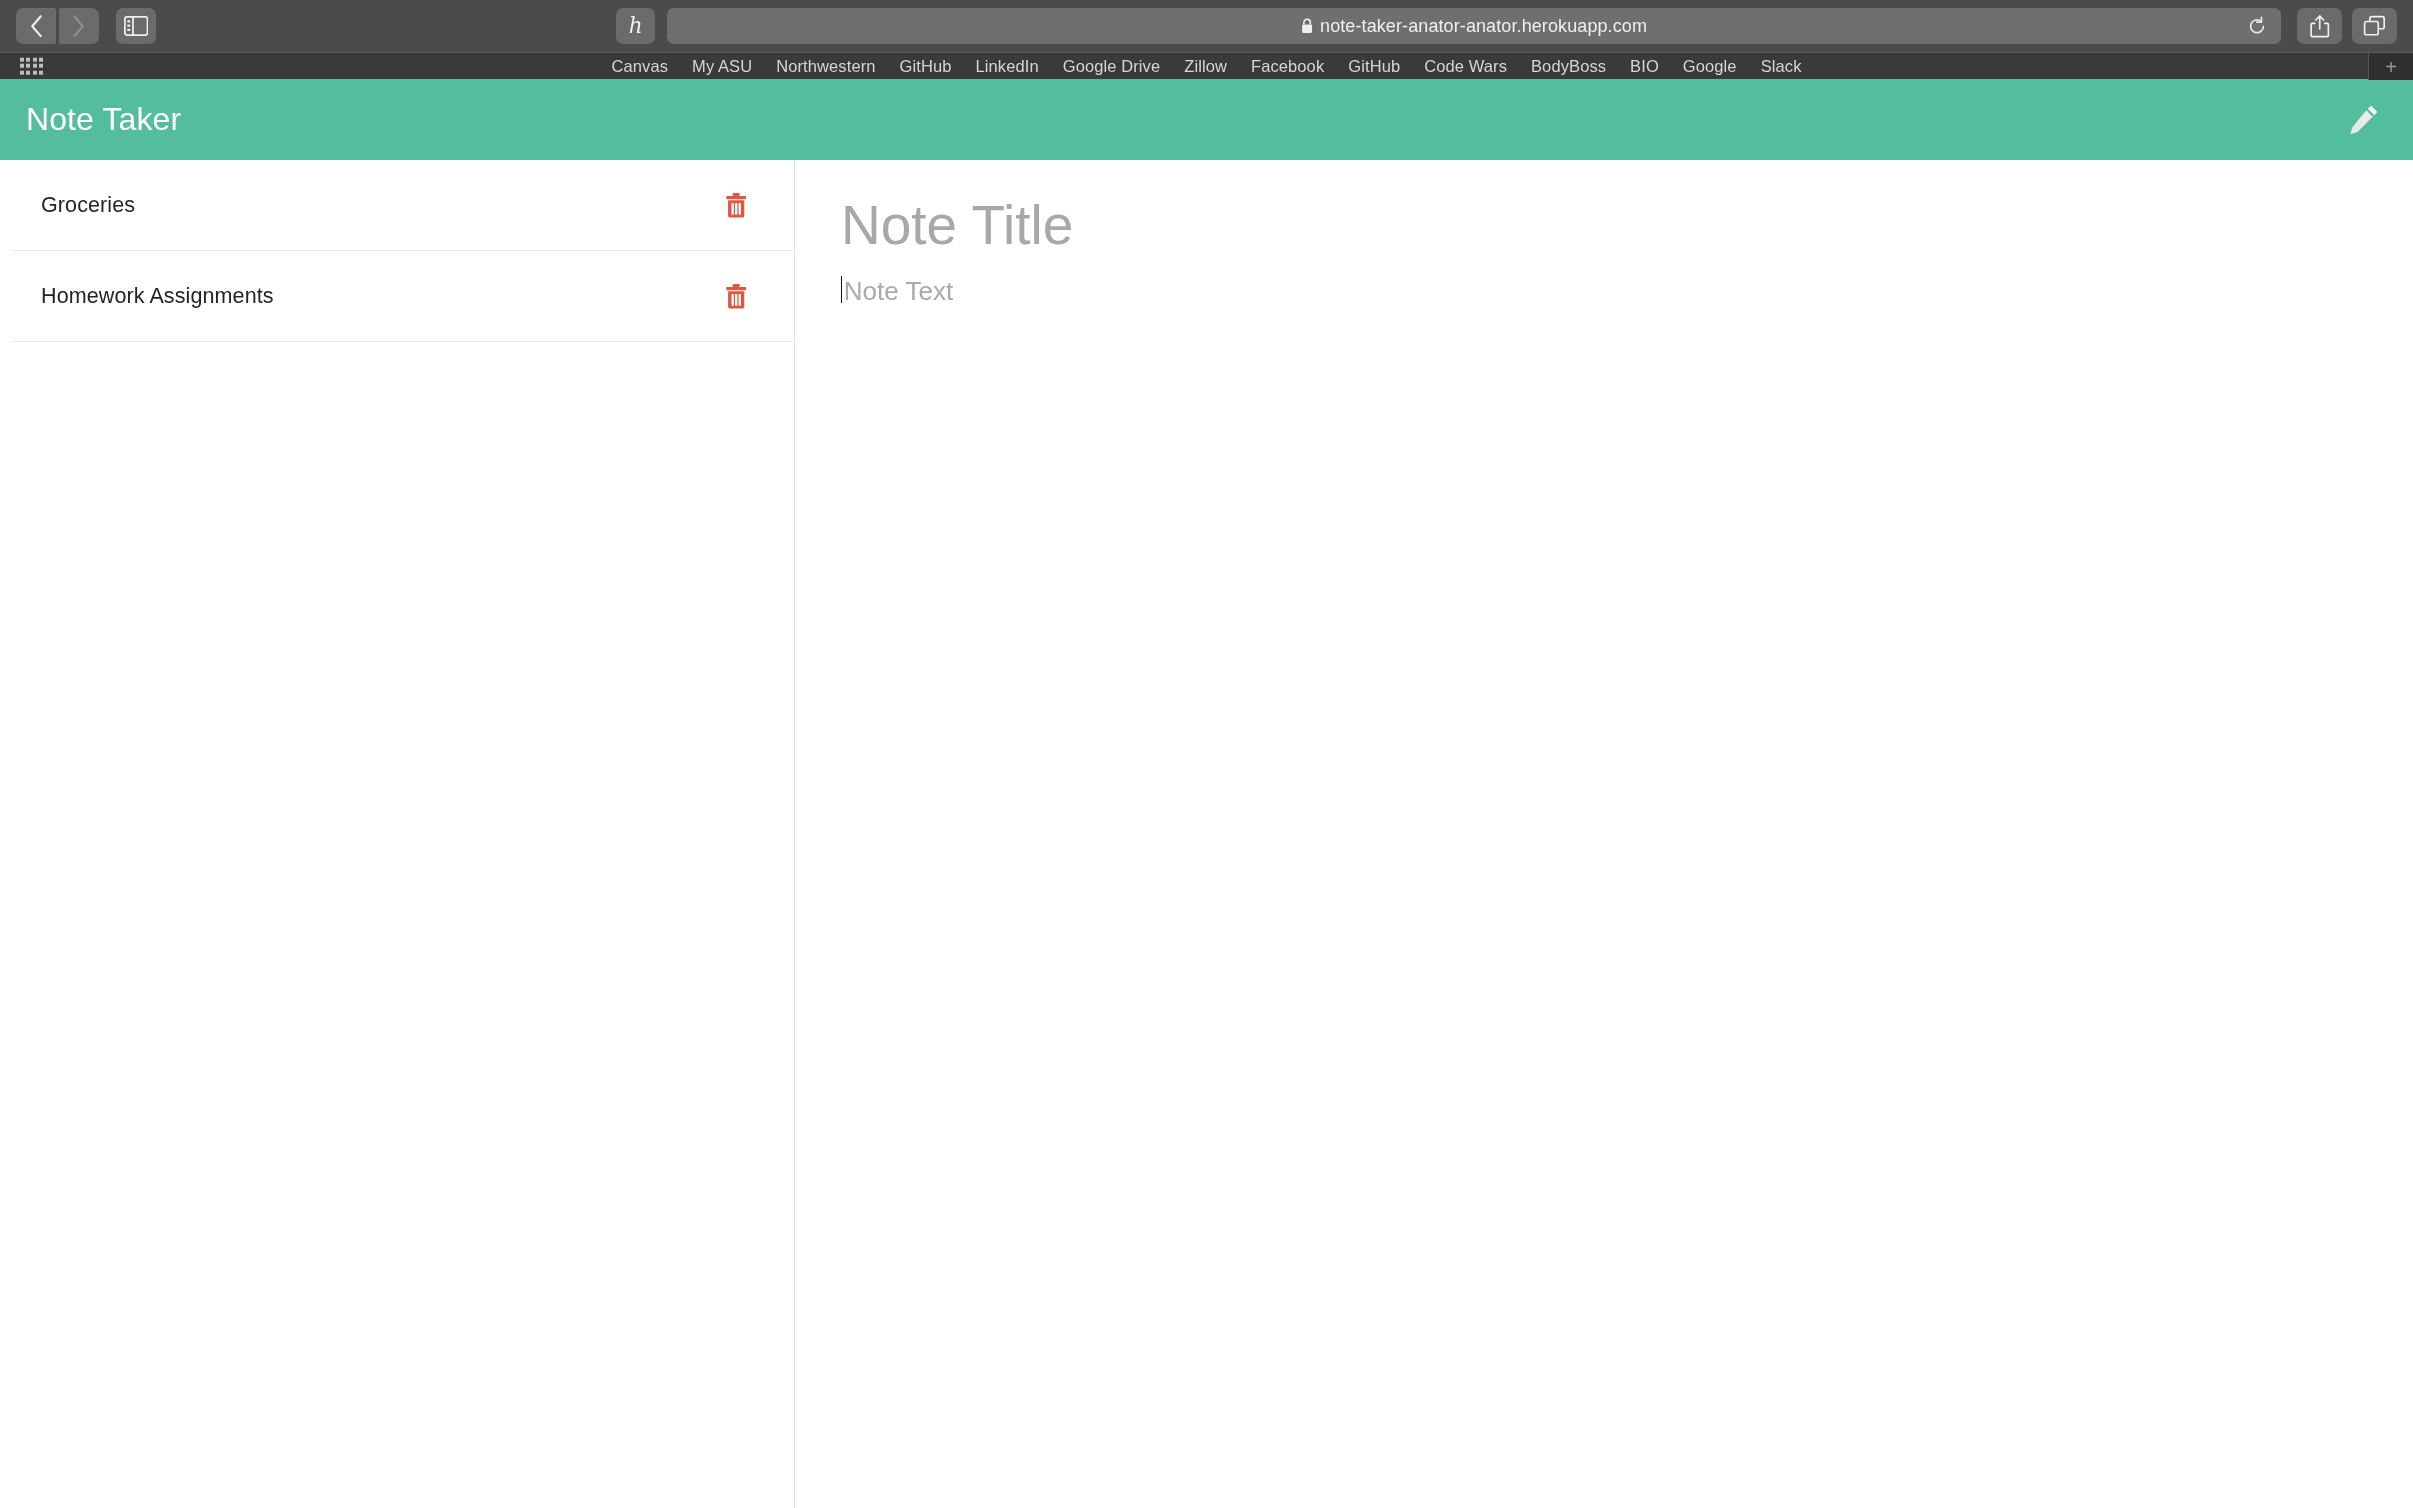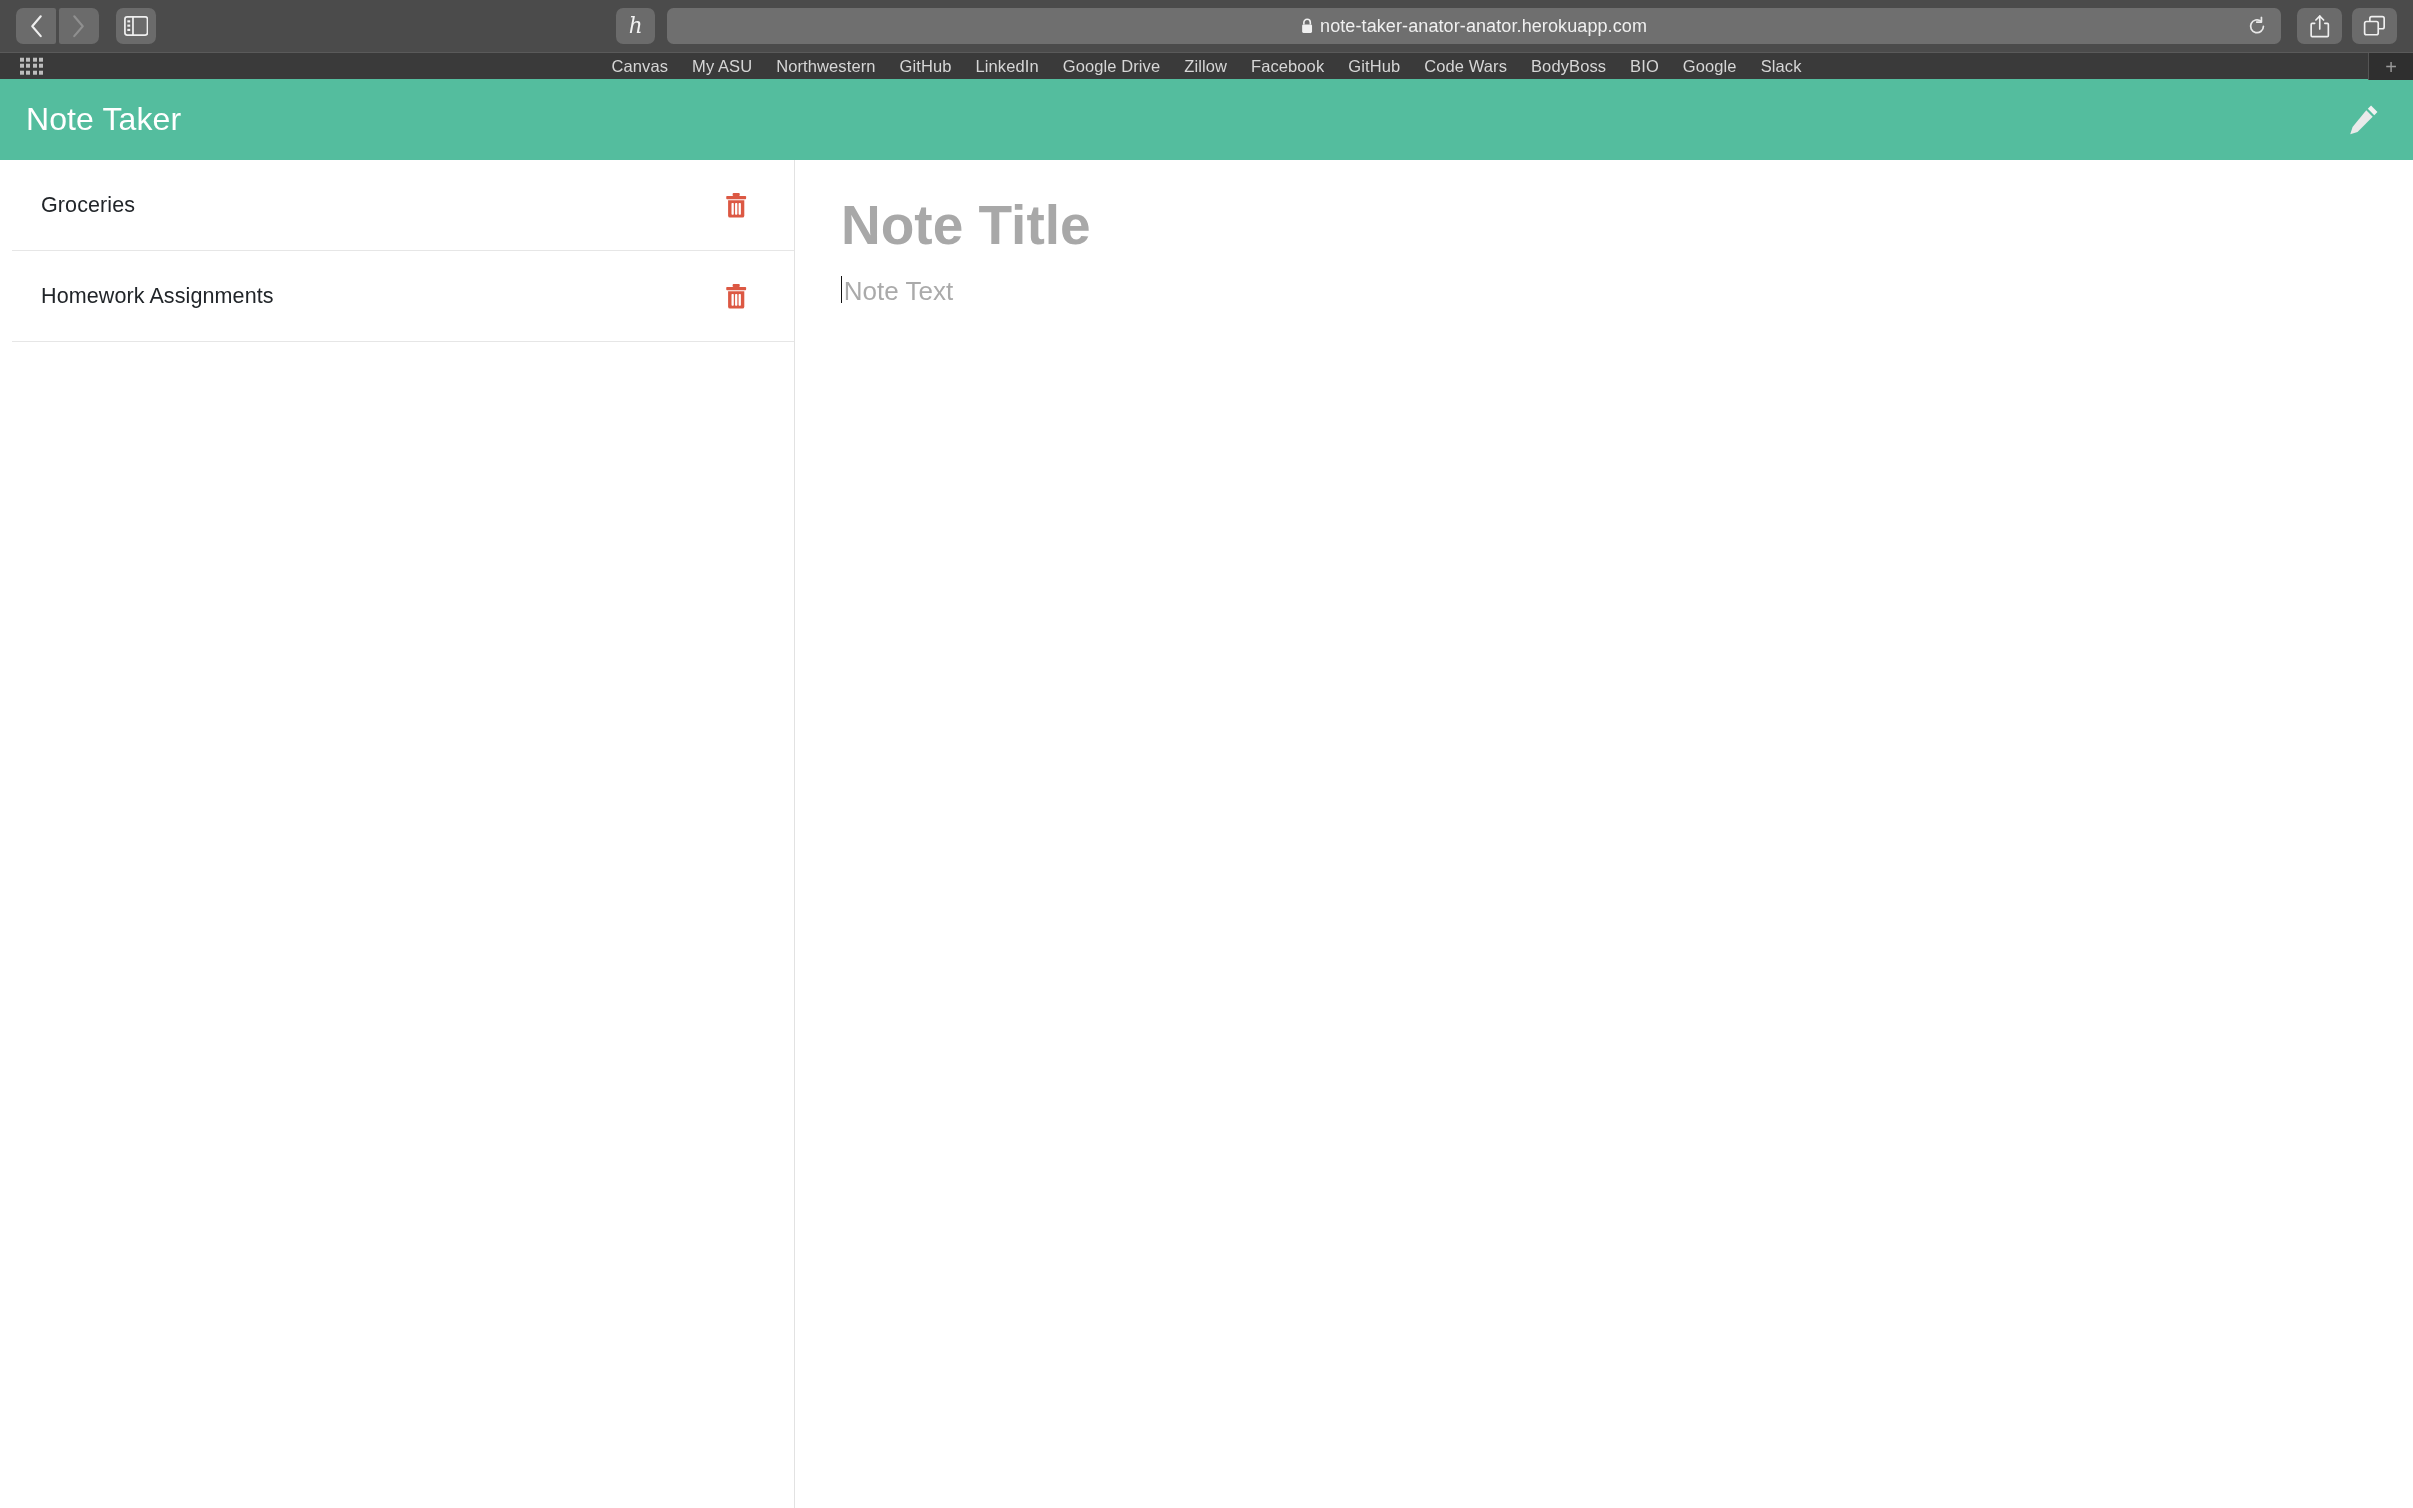--- a/index.html
+++ b/index.html
@@ -225,21 +225,21 @@
   }
   .note-title-input {
     display: block;
     width: 96%;
     border: 0;
     outline: 0;
     background: transparent;
     color: #212529;
     font-family: "Liberation Sans", sans-serif;
     font-size: 55px;
-    font-weight: 700;
+    font-weight: 400;
     line-height: 1.18;
     padding: 0;
   }
   .note-title-input::placeholder { color: #a8a8a8; opacity: 1; }
 
   .note-text-wrap {
     margin-top: 17px;
     display: flex;
     align-items: flex-start;
     position: relative;

